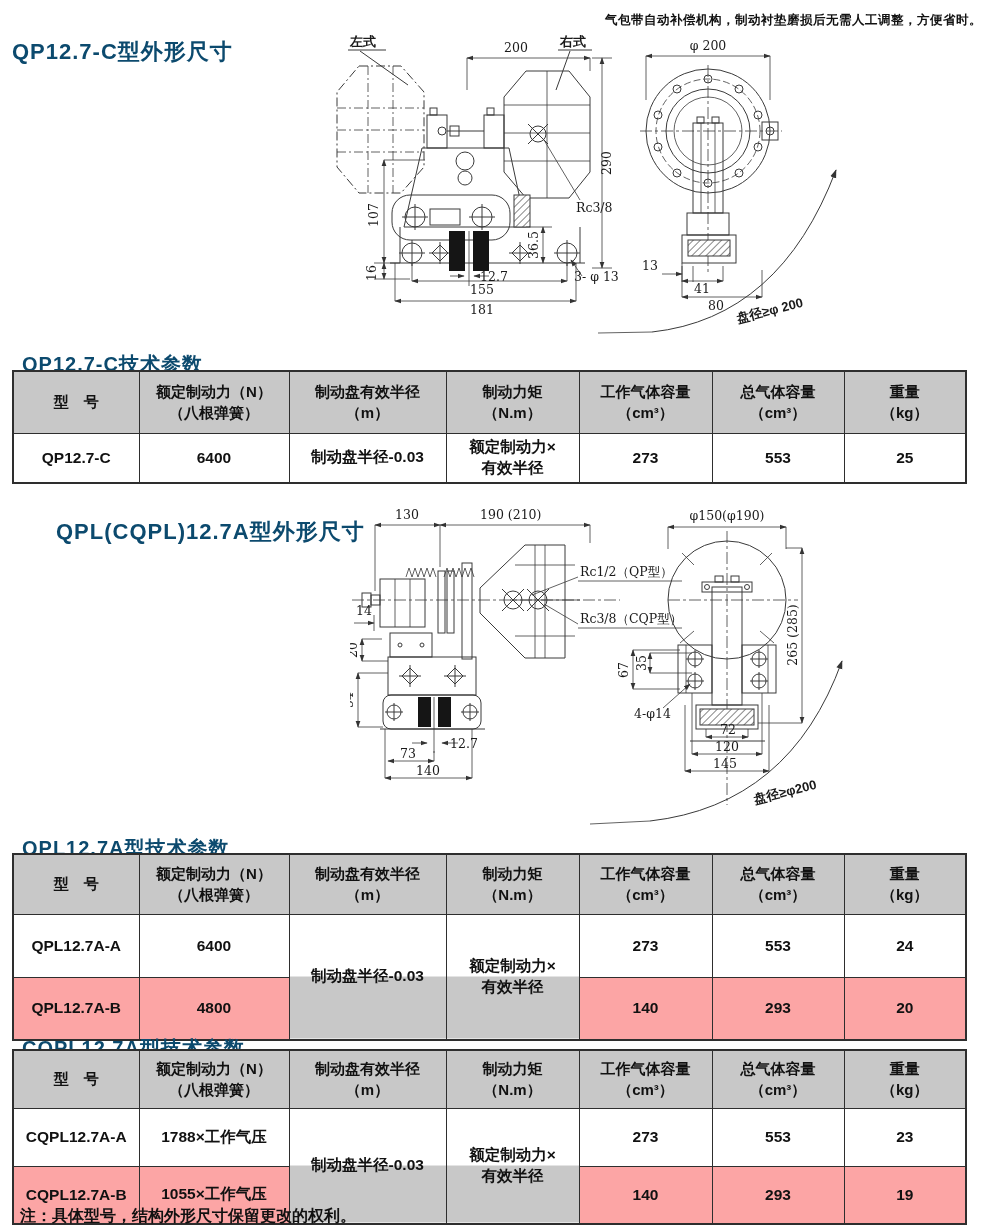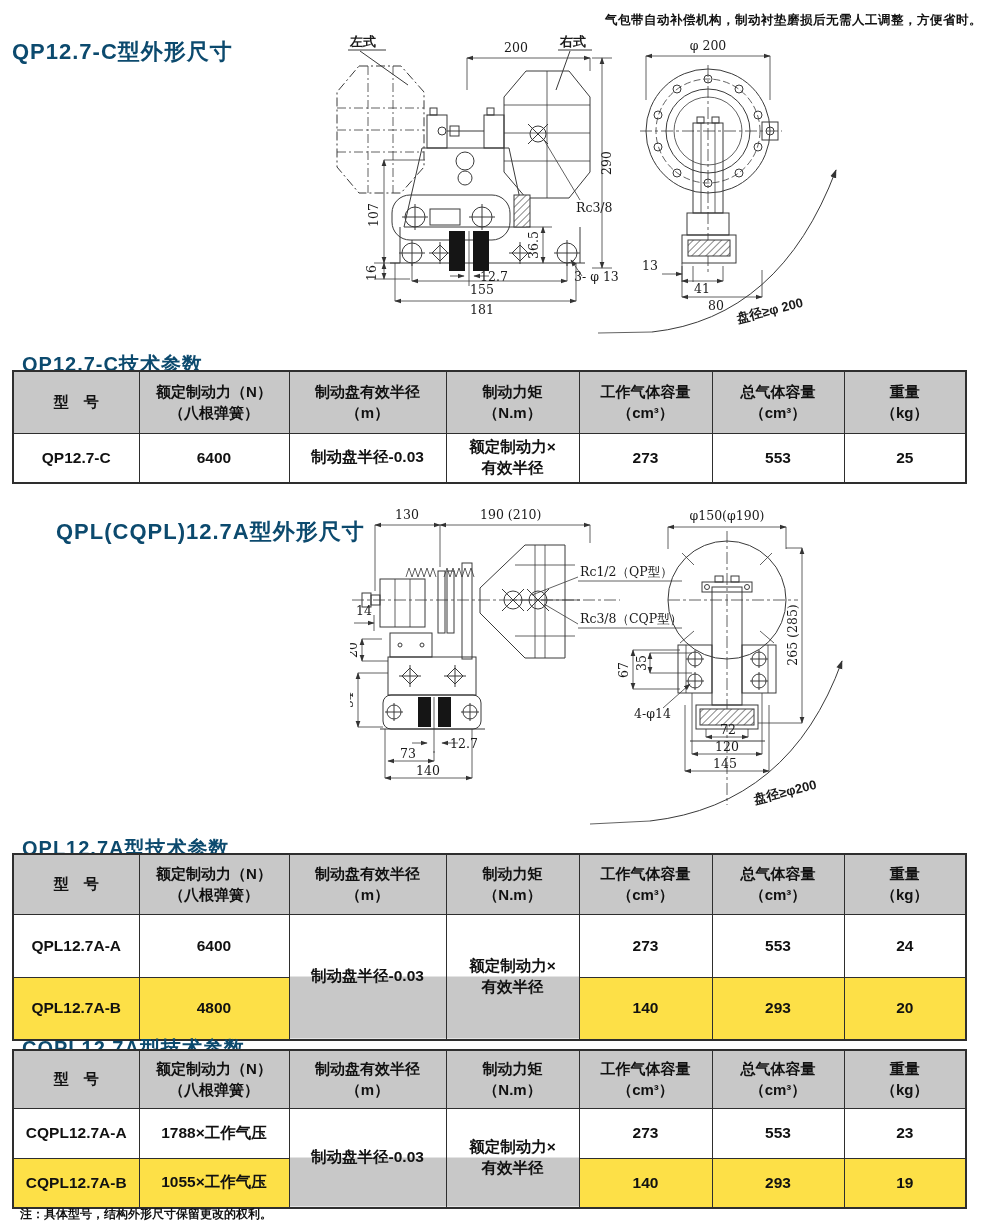--- a/index.html
+++ b/index.html
@@ -6,33 +6,33 @@
   body{
     width:990px;height:1228px;position:relative;background:#ffffff;
     font-family:"Liberation Sans","DejaVu Sans",sans-serif;color:#111;
     overflow:hidden;
   }
   .abs{position:absolute;}
   .top-note{top:12px;right:8px;font-size:12.5px;font-weight:bold;letter-spacing:.5px;}
   .sec-title{font-weight:bold;letter-spacing:1px;color:#0c4a6e;}
   .t-big{font-size:22px;}
   .t-mid{font-size:20px;}
-  .bottom-note{left:20px;top:1206px;font-size:12px;font-weight:bold;}
+  .bottom-note{left:20px;top:1206px;font-size:16px;font-weight:bold;}
   
   table.tbl{
     position:absolute;left:12px;width:953px;border-collapse:collapse;table-layout:fixed;
     border:2px solid #2e2e2e;text-align:center;
   }
   table.tbl th,table.tbl td{border:1px solid #2e2e2e;padding:0 2px;}
   table.tbl thead tr{background:#c8c8c8;text-align:center;}
   table.tbl th{font-size:15px;font-weight:bold;line-height:1.45;}
   table.tbl td{font-size:15.5px;font-weight:bold;}
   tr.h62{height:62px;} tr.h60{height:60px;} tr.h58{height:58px;}
-  tr.r50{height:50px;} tr.r47{height:63px;} tr.r45{height:50px;}
-  tr.alt{background:#fde047;}
+  tr.r50{height:50px;} tr.r47{height:63px;} tr.r45{height:58px;}
+  tr.alt{background:#fca5a5;}
   td.merged{background:linear-gradient(to bottom,#ffffff 0 50%,#c8c8c8 50% 100%);}
   .pre{white-space:pre-line;margin-left:8px;}
   
   svg text.dim{font-family:"DejaVu Serif","Liberation Serif",serif;font-size:12.5px;fill:#1a1a1a;stroke:none;}
   svg text.cjk{font-family:"Liberation Sans","DejaVu Sans",sans-serif;font-size:13px;font-weight:bold;fill:#1a1a1a;stroke:none;}
   svg .ln{stroke:#3a3a3a;fill:none;stroke-width:1;}
   svg .thin{stroke-width:.8;}
   svg .pad{fill:#151515;stroke:none;}
 </style>
 </head>

